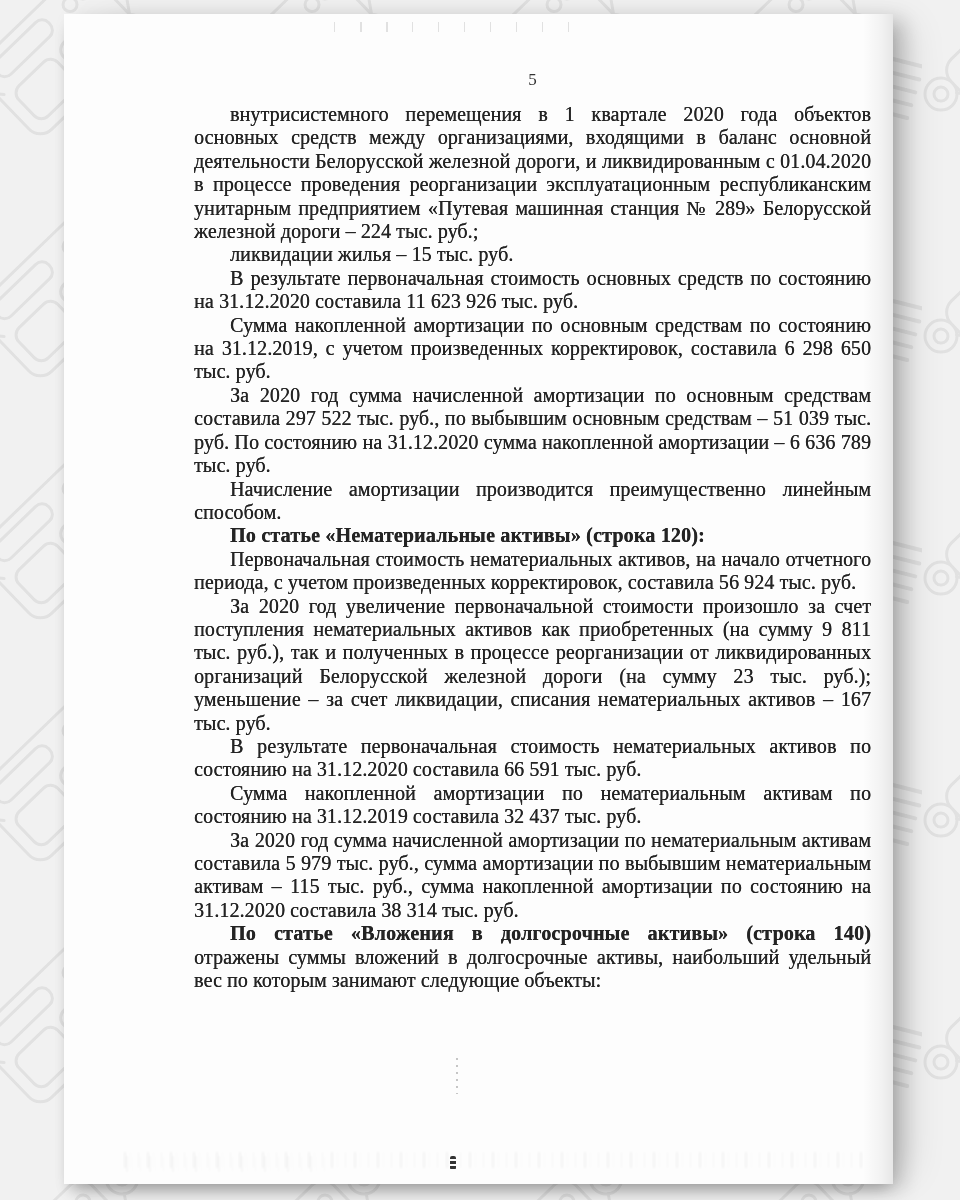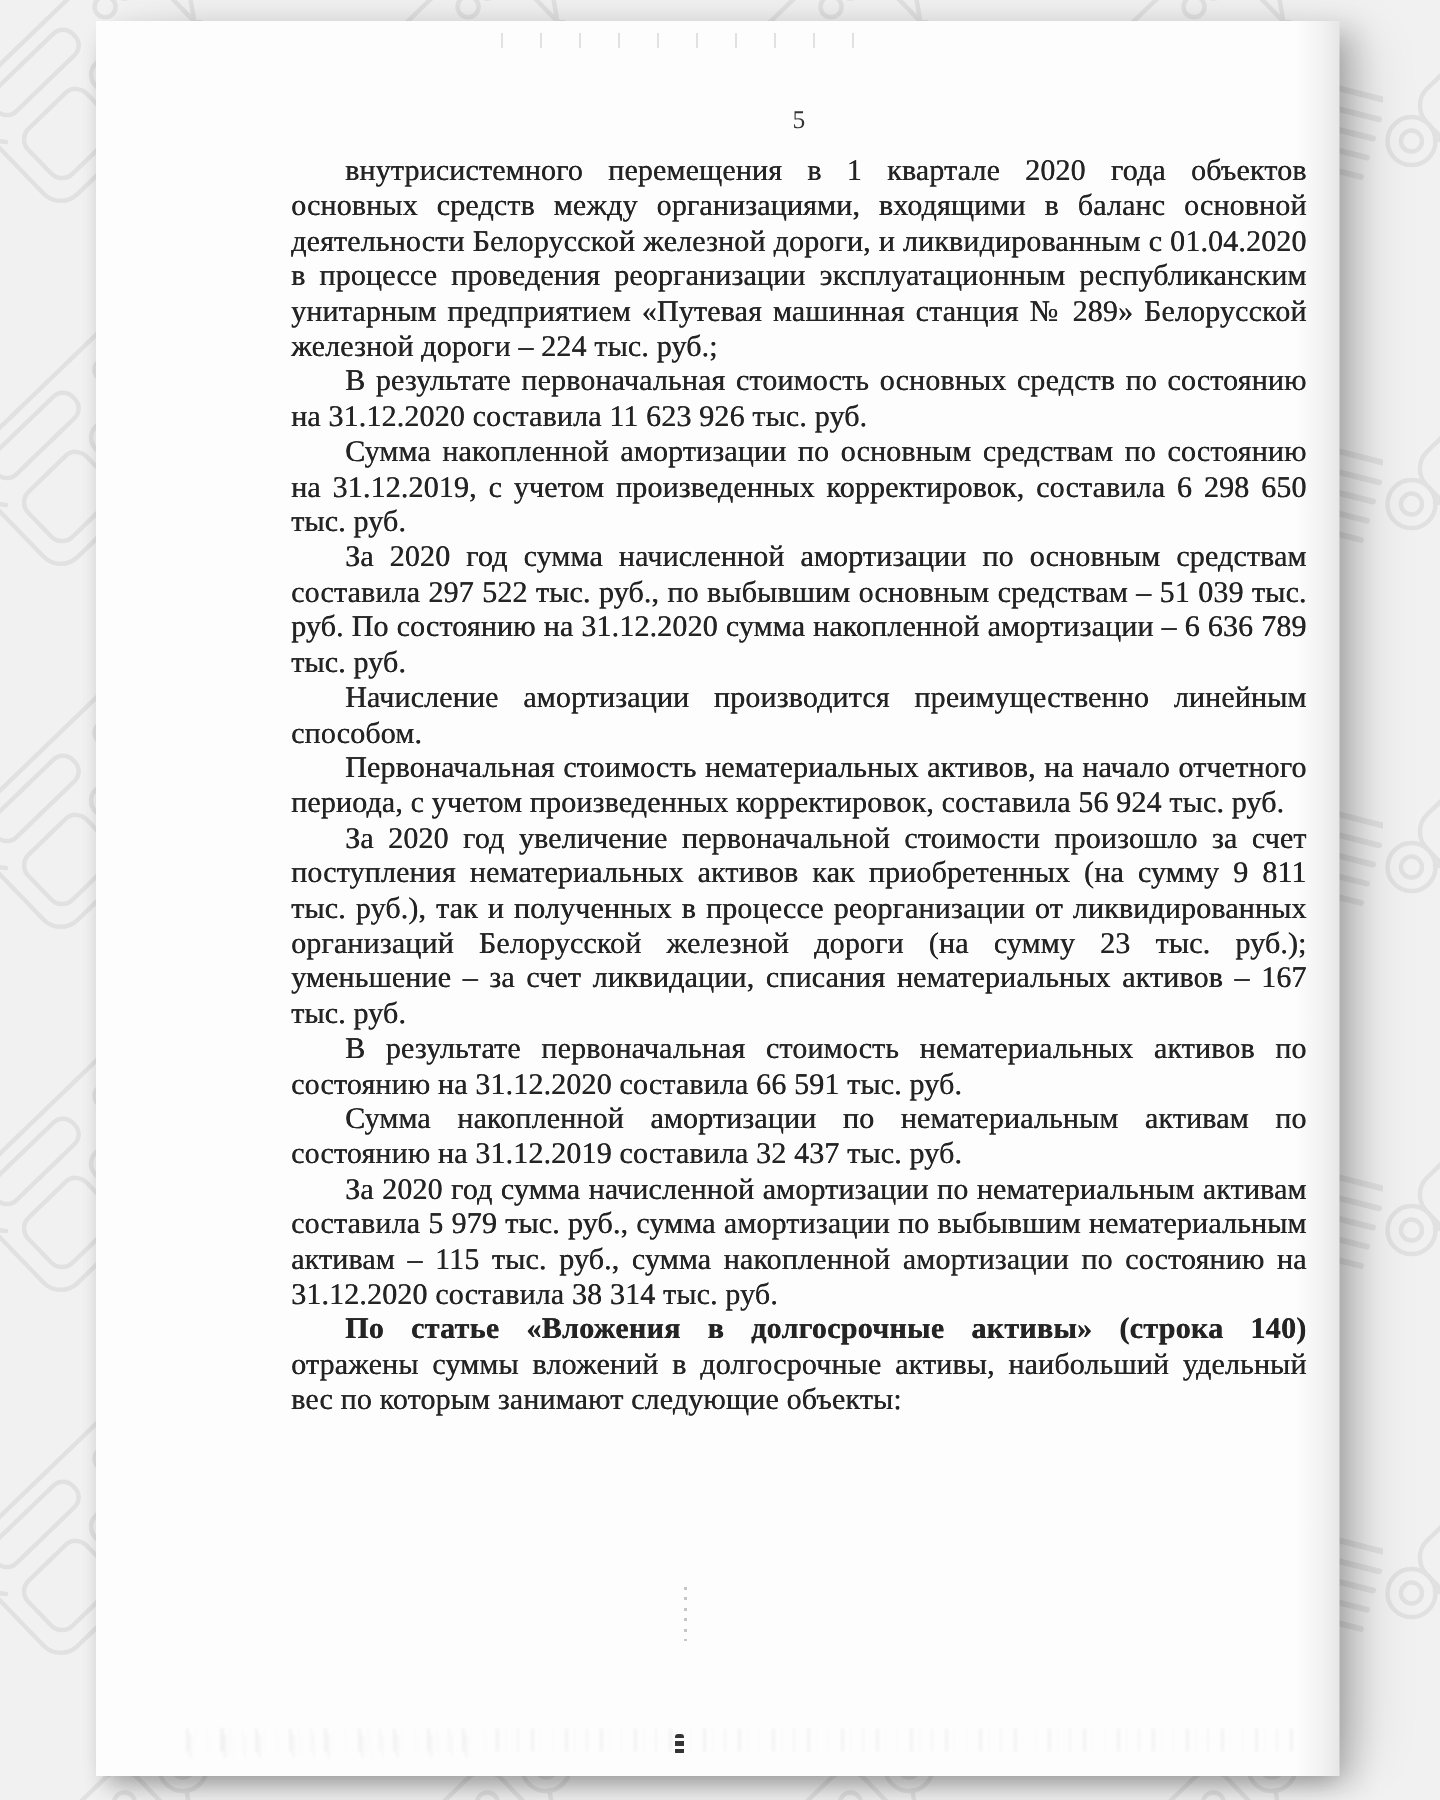--- a/index.html
+++ b/index.html
@@ -122,25 +122,27 @@
     <rect x="0" y="0" width="960" height="1200" fill="url(#bgpat)"></rect>
   </svg>
 </div>
 
 <div class="sheet">
   <div class="content">
 
     <div class="page-number">5</div>
 
     <p class="para">внутрисистемного перемещения в 1 квартале 2020 года объектов основных средств между организациями, входящими в баланс основной деятельности Белорусской железной дороги, и ликвидированным с 01.04.2020 в процессе проведения реорганизации эксплуатационным республиканским унитарным предприятием «Путевая машинная станция № 289» Белорусской железной дороги – 224 тыс. руб.;</p>
+    <p class="para">ликвидации жилья – 15 тыс. руб.</p>
     <p class="para">В результате первоначальная стоимость основных средств по состоянию на 31.12.2020 составила 11 623 926 тыс. руб.</p>
     <p class="para">Сумма накопленной амортизации по основным средствам по состоянию на 31.12.2019, с учетом произведенных корректировок, составила 6 298 650 тыс. руб.</p>
     <p class="para">За 2020 год сумма начисленной амортизации по основным средствам составила 297 522 тыс. руб., по выбывшим основным средствам – 51 039 тыс. руб. По состоянию на 31.12.2020 сумма накопленной амортизации – 6 636 789 тыс. руб.</p>
     <p class="para">Начисление амортизации производится преимущественно линейным способом.</p>
 
+    <p class="para"><b>По статье «Нематериальные активы» (строка 120):</b><span></span></p>
 
     <p class="para">Первоначальная стоимость нематериальных активов, на начало отчетного периода, с учетом произведенных корректировок, составила 56 924 тыс. руб.</p>
     <p class="para">За 2020 год увеличение первоначальной стоимости произошло за счет поступления нематериальных активов как приобретенных (на сумму 9 811 тыс. руб.), так и полученных в процессе реорганизации от ликвидированных организаций Белорусской железной дороги (на сумму 23 тыс. руб.); уменьшение – за счет ликвидации, списания нематериальных активов – 167 тыс. руб.</p>
     <p class="para">В результате первоначальная стоимость нематериальных активов по состоянию на 31.12.2020 составила 66 591 тыс. руб.</p>
     <p class="para">Сумма накопленной амортизации по нематериальным активам по состоянию на 31.12.2019 составила 32 437 тыс. руб.</p>
     <p class="para">За 2020 год сумма начисленной амортизации по нематериальным активам составила 5 979 тыс. руб., сумма амортизации по выбывшим нематериальным активам – 115 тыс. руб., сумма накопленной амортизации по состоянию на 31.12.2020 составила 38 314 тыс. руб.</p>
 
     <p class="para"><b>По статье «Вложения в долгосрочные активы» (строка 140)</b><span> отражены суммы вложений в долгосрочные активы, наибольший удельный вес по которым занимают следующие объекты:</span></p>
 
   </div>

